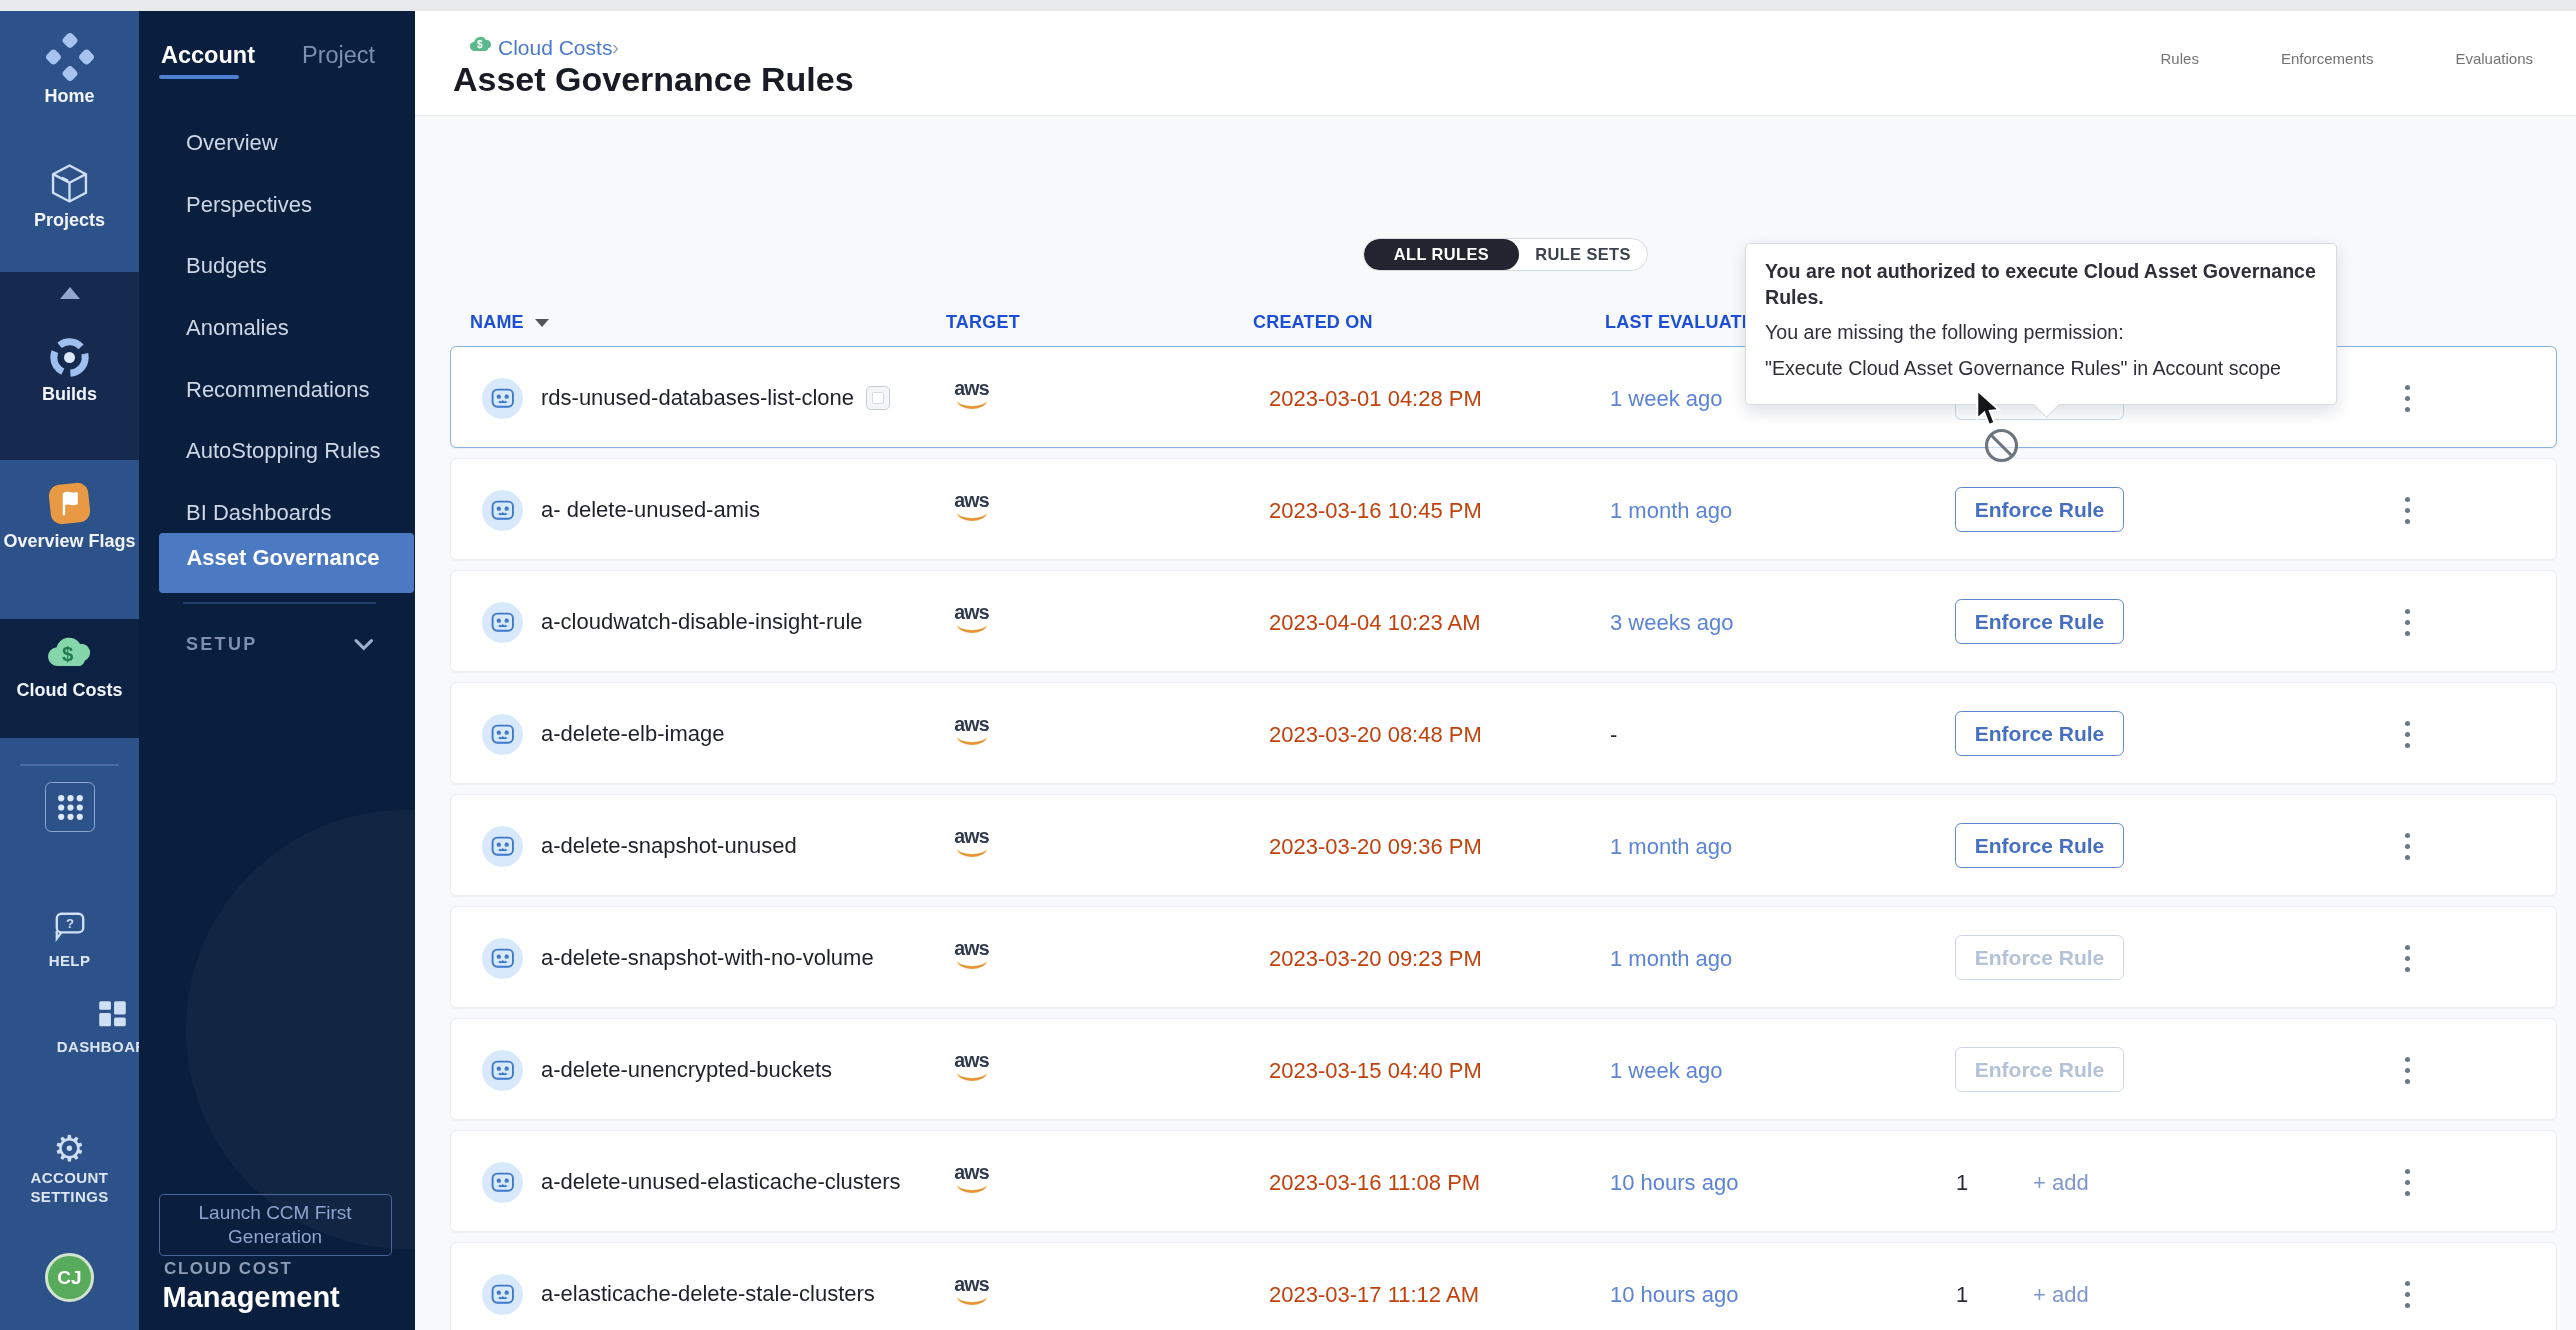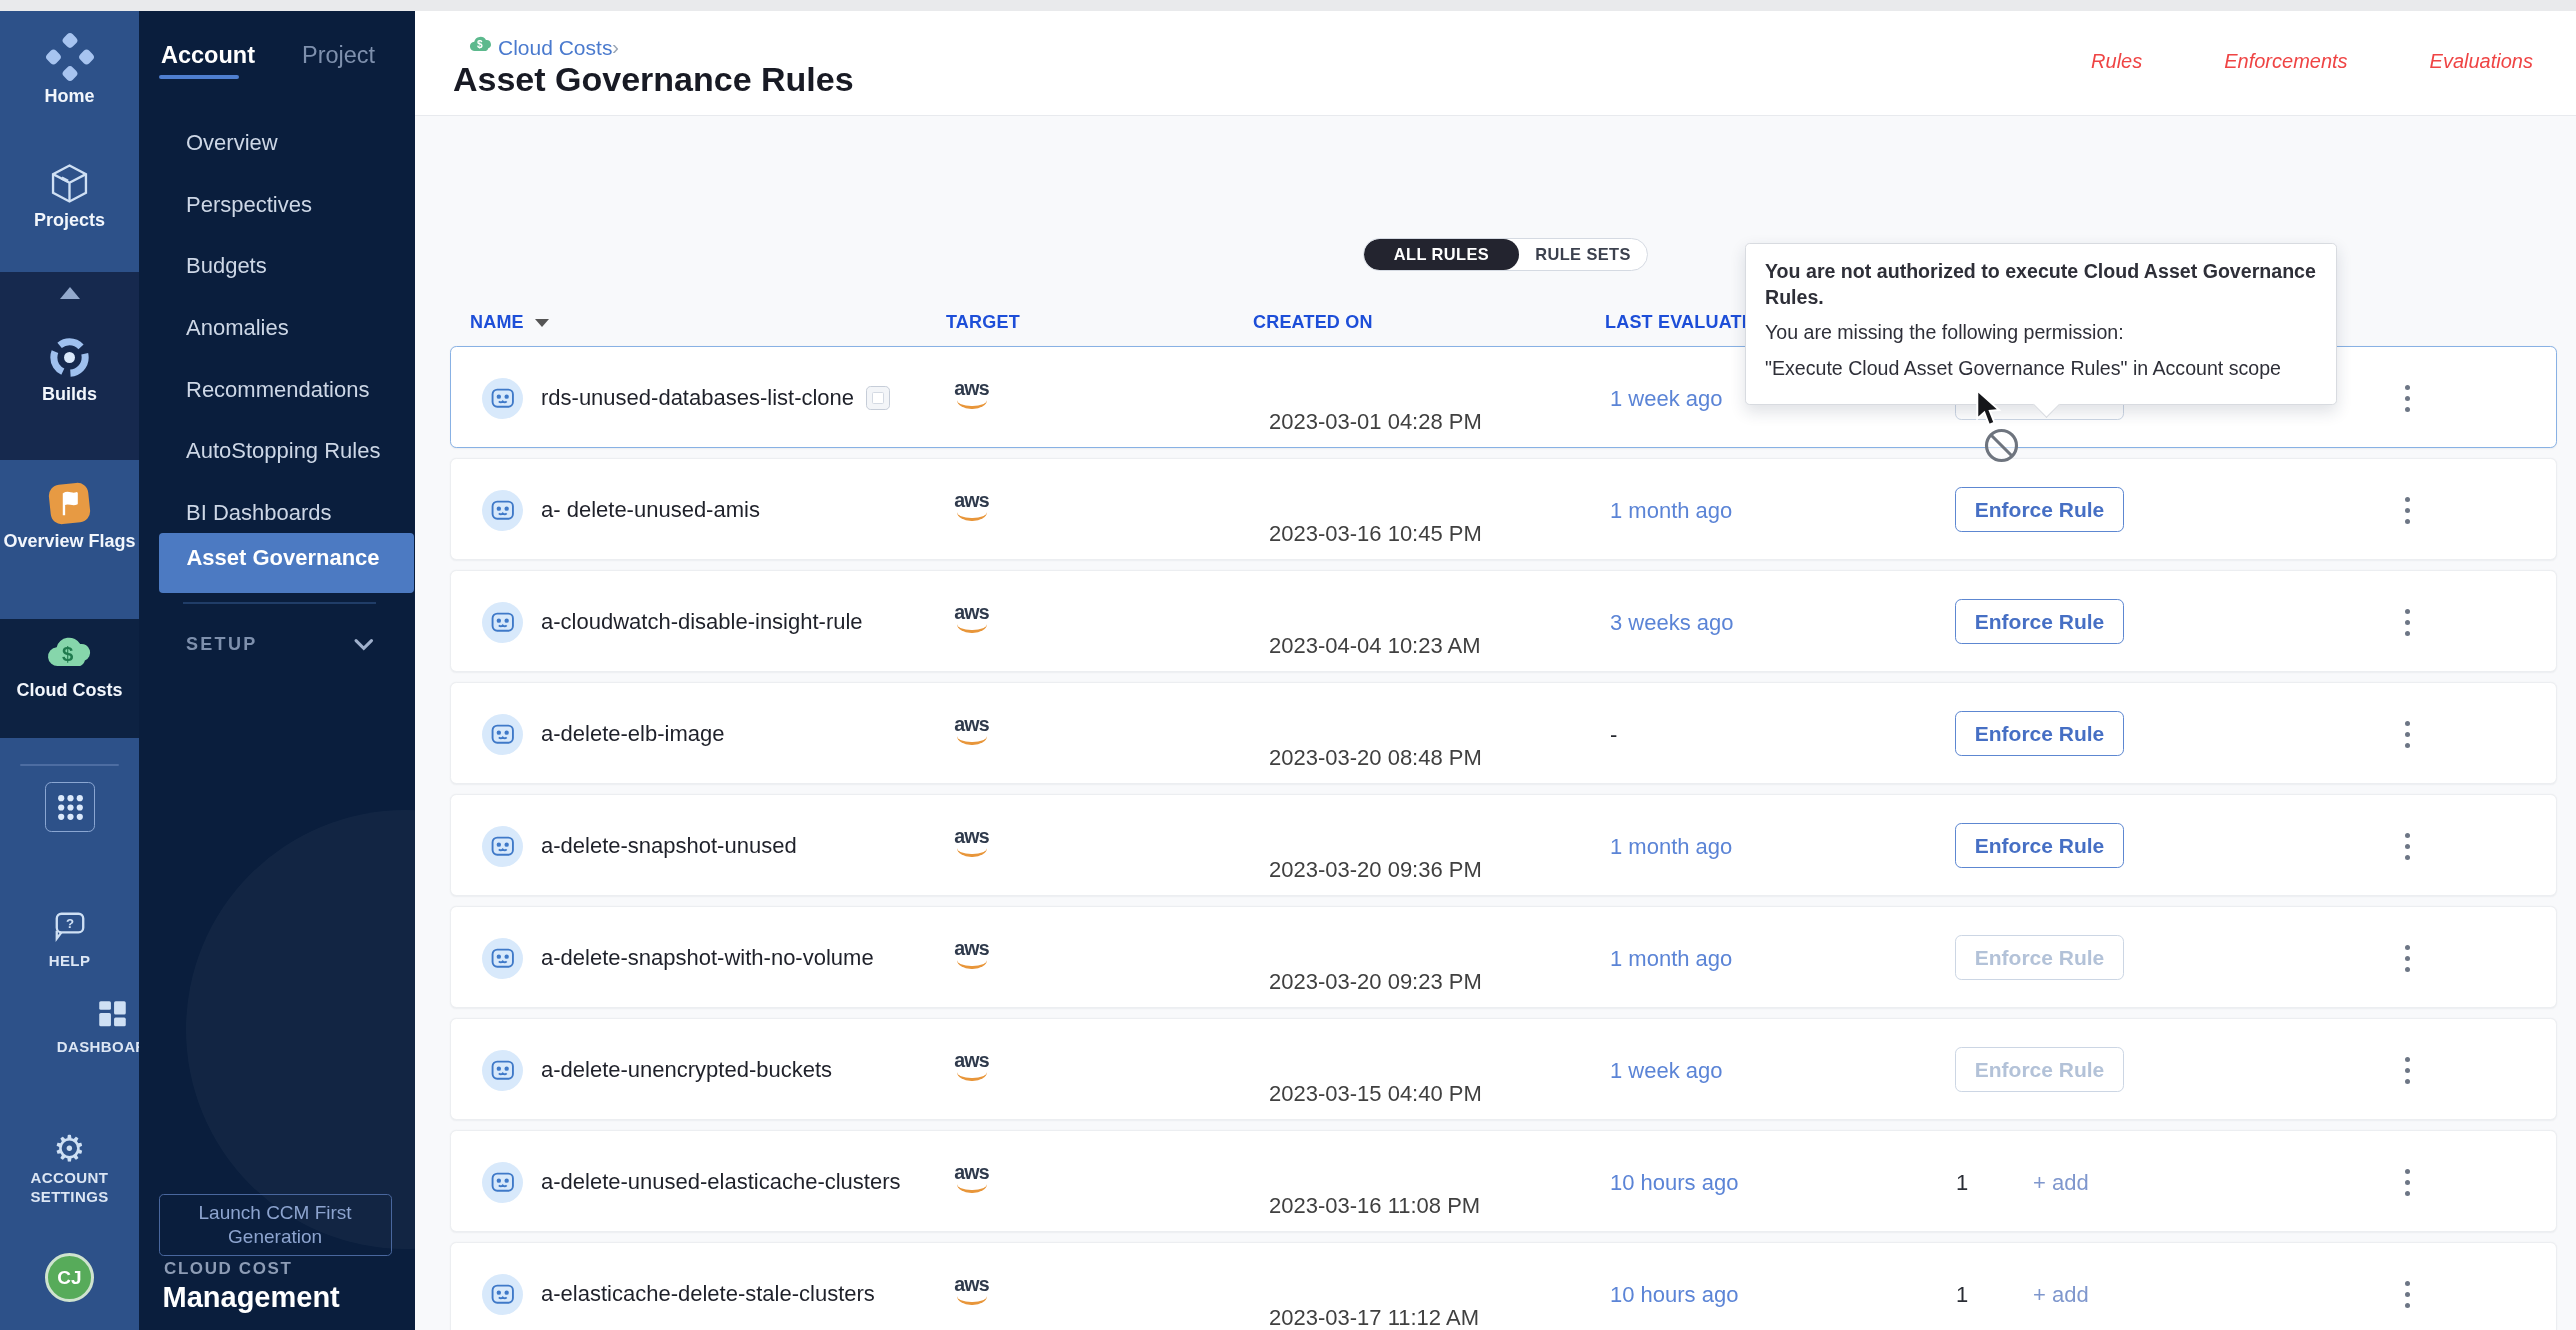--- a/index.html
+++ b/index.html
@@ -48,21 +48,21 @@
   .product{ position:absolute; left:23.5px; top:1270px; font-size:29px; font-weight:700; color:#ffffff; }
 
   
   .main{ position:absolute; left:415px; top:11px; right:0; bottom:0; background:#f8f9fb; }
   .main-header{ position:absolute; left:0; top:0; width:100%; height:105px; background:#ffffff; border-bottom:0.8px solid #e8eaee; }
   .crumb-icon{ position:absolute; left:53px; top:22px; }
   .crumb-link{ position:absolute; left:83px; top:25px; font-size:21px; color:#4a7ace; font-weight:500; }
   .crumb-sep{ position:absolute; left:197px; top:23.5px; font-size:21px; color:#9aa6b5; }
   .page-title{ position:absolute; left:38px; top:49px; font-size:34px; font-weight:800; color:#181a24; }
   .top-links{ position:absolute; right:43px; top:39px; display:flex; gap:82px; }
-  .top-links span{ font-size:20px; color:#ef4444; font-weight:500;font-style:italic; }
+  .top-links span{ font-size:15px; color:#737373; font-weight:500; }
 
   .toolbar{ position:absolute; left:0; top:105px; width:100%; height:119px; background:#ffffff; border-bottom:0.8px solid #f0f2f5; }
   .new-rule-btn{ position:absolute; left:38px; top:27.4px; width:161px; height:47px; background:#4a72d6; border:none;
     border-radius:6.3px; color:#fff; font-size:23px; font-weight:600; font-family:"Liberation Sans",sans-serif;
     box-shadow:0 1.6px 3.1px rgba(40,70,150,.25); }
   .search-wrap{ position:absolute; right:21px; top:27.4px; width:403px; height:50px; background:#ffffff;
     border:1.6px solid #c9d2de; border-radius:6.3px; }
   .search-wrap svg{ position:absolute; left:14px; top:12.5px; }
   .search-wrap input{ position:absolute; left:49px; top:0; width:345px; height:47px; border:none; outline:none;
     font-size:22px; color:#444; font-family:"Liberation Sans",sans-serif; background:transparent; }
@@ -88,21 +88,21 @@
     background:#d8e9fb; display:flex; align-items:center; justify-content:center; }
   .row-name{ position:absolute; left:90px; top:38px; font-size:22px; font-weight:500; color:#1f212a; }
   .copy-box{ position:absolute; left:415px; top:39px; width:23.5px; height:23.5px; border:1.6px solid #c6cdd8;
     border-radius:4.7px; background:#f3f5f8; }
   .copy-box::after{ content:""; position:absolute; left:4.7px; top:4.7px; width:10.2px; height:10.2px;
     border:1.6px solid #d4dae3; border-radius:1.6px; background:#fff; }
   .aws-logo{ position:absolute; left:497px; top:30px; width:47px; text-align:center; }
   .aws-text{ font-size:19.6px; font-weight:700; color:#2f3a4c; letter-spacing:-0.8px; }
   .aws-smile{ display:block; margin:0 auto; width:30px; height:9.4px; border-bottom:3.1px solid #e8963a;
     border-radius:0 0 50% 50% / 0 0 100% 100%; }
-  .row-created{ position:absolute; left:818px; top:39px; font-size:22px; color:#404040;margin-top:23px; }
+  .row-created{ position:absolute; left:818px; top:39px; font-size:22px; color:#c2410c; }
   .row-lasteval{ position:absolute; left:1159px; top:39px; font-size:22px; color:#5b84d6; }
   .row-lasteval.dash{ color:#26282f; }
   .enforce-btn{ position:absolute; left:1504px; top:28px; width:169px; height:45px; background:#fff;
     border:1.6px solid #5d87d1; border-radius:6.3px; color:#466fc4; font-size:21px; font-weight:600;
     font-family:"Liberation Sans",sans-serif; }
   .enforce-btn.disabled{ border-color:#ccd6e4; color:#b3c2d8; }
   .enf-count{ position:absolute; left:1505px; top:39px; font-size:22px; color:#2a2d35; }
   .enf-add{ position:absolute; left:1582px; top:39px; font-size:22px; color:#7f97cd; font-weight:500; }
   .kebab{ position:absolute; left:1941px; top:27px; width:31px; height:49px; display:flex; flex-direction:column;
     align-items:center; justify-content:center; gap:5.5px; }

